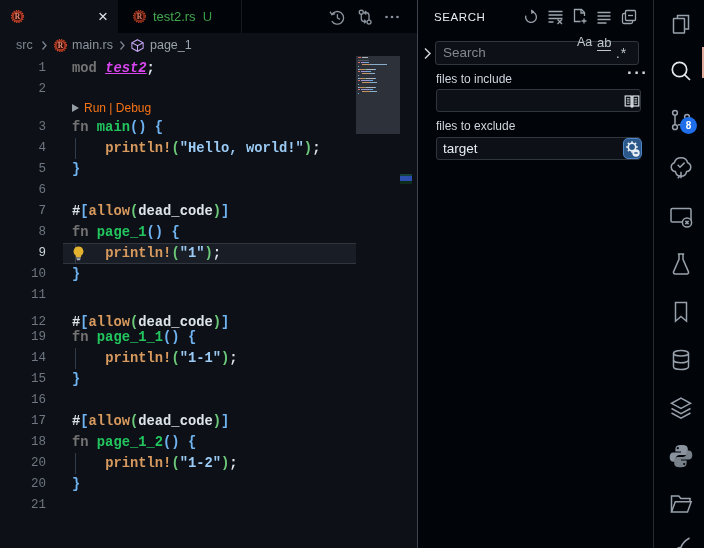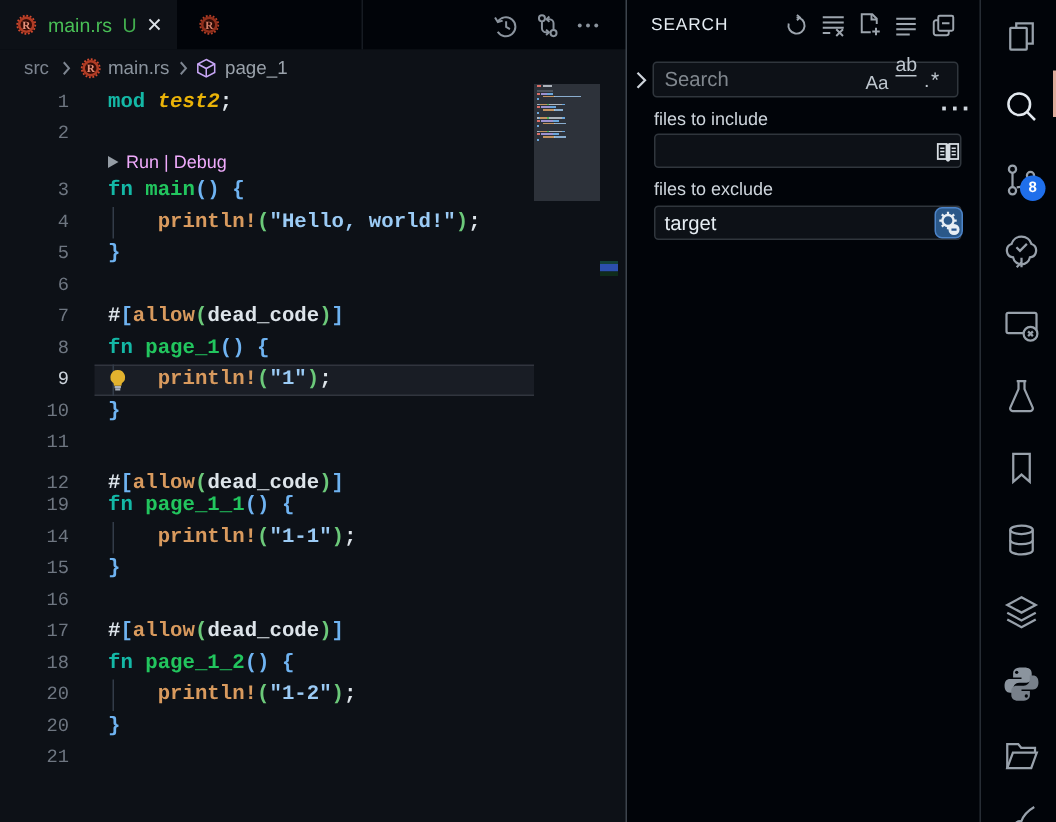--- a/index.html
+++ b/index.html
@@ -18,32 +18,32 @@
 #crumbs{position:absolute;left:0;top:33px;width:418px;height:25px;background:#0d1117;
  font-size:12.5px;color:#7d8590;line-height:25px;}
 .bc{position:absolute;top:0;}
 
 .row{position:absolute;left:0;width:356px;height:21px;}
 .n{position:absolute;left:0;top:0;width:46px;text-align:right;
   font:12.5px/21px "Liberation Mono",monospace;color:#6e7681;}
 .c{position:absolute;left:72px;top:0;margin:0;font:bold 13.8px/21px "Liberation Mono",monospace;
   white-space:pre;color:#dde4ea;}
 .c i{font-style:normal;}
-.k{color:#14b8a6;}
+.k{color:#737373;}
 .fn{color:#22c55e;}
 .b1{color:#6fb3f1;}
 .b2{color:#6cc97a;}
 .s{color:#9bcbf5;}
 .mac{color:#d89a5e;}
-.c i.modname{color:#eab308;font-style:italic !important;font-weight:bold;}
+.c i.modname{color:#d946ef;font-style:italic !important;text-decoration:underline;font-weight:bold;}
 #hl9{position:absolute;left:63px;top:243px;width:293px;height:21px;
   background:rgba(110,118,129,0.13);border-top:1px solid rgba(110,118,129,0.28);
   border-bottom:1px solid rgba(110,118,129,0.28);box-sizing:border-box;}
 .guide{position:absolute;left:75px;width:1px;height:21px;background:#333c49;}
-#lens{position:absolute;left:72px;top:100px;height:17px;font:12px/17px "Liberation Sans",sans-serif;color:#f0abfc;}
+#lens{position:absolute;left:72px;top:100px;height:17px;font:12px/17px "Liberation Sans",sans-serif;color:#f97316;}
 #lens .tri{display:inline-block;width:0;height:0;border-left:7px solid #959da5;
   border-top:4.5px solid transparent;border-bottom:4.5px solid transparent;margin-right:5px;}
 
 #minimap{position:absolute;left:356px;top:55px;}
 #ruler{position:absolute;left:400px;top:0;width:17px;height:548px;}
 #edge{position:absolute;left:417px;top:0;width:1px;height:548px;background:#3d444d;}
 
 #panel{position:absolute;left:418px;top:0;width:235px;height:548px;background:#010409;}
 #ptitle{position:absolute;left:16px;top:5px;font-size:11.5px;letter-spacing:.6px;color:#e6edf3;line-height:24px;}
 .inp{position:absolute;background:#0d1117;border:1px solid #30363d;border-radius:3px;box-sizing:border-box;}
@@ -65,29 +65,29 @@
 <body>
 <div id="app">
 
   <div id="tabbar">
     <div class="tab" id="tab1">
       <svg class="ricon" style="left:10px" viewBox="0 0 16 16">
         <circle cx="8" cy="8" r="6.4" fill="#330b06" stroke="#cf4a30" stroke-width="1.3" stroke-dasharray="1.3 1.2"></circle>
         <circle cx="8" cy="8" r="5" fill="none" stroke="#b03c25" stroke-width="1.8"></circle>
         <text x="8" y="11" font-size="8" font-weight="bold" fill="#e8917a" text-anchor="middle" font-family="Liberation Serif,serif">R</text>
       </svg>
-      <span class="tablbl" style="left:32px;color:#49bf56">main.rs<span style="margin-left:7px;color:#42ad4e">U</span></span>
       <span id="close1">×</span>
     </div>
     <div class="tab" id="tab2">
       <svg class="ricon" style="left:14px" viewBox="0 0 16 16">
         <circle cx="8" cy="8" r="6.4" fill="#2d0a05" stroke="#b54028" stroke-width="1.3" stroke-dasharray="1.3 1.2"></circle>
         <circle cx="8" cy="8" r="5" fill="none" stroke="#8f2f1c" stroke-width="1.8"></circle>
         <text x="8" y="11" font-size="8" font-weight="bold" fill="#d47f68" text-anchor="middle" font-family="Liberation Serif,serif">R</text>
       </svg>
+      <span class="tablbl" style="left:35px;color:#41a84d">test2.rs<span style="margin-left:7px;color:#3b9a46">U</span></span>
     </div>
 
     <svg class="eact" style="left:328px" width="18" height="18" viewBox="0 0 17 17" fill="none" stroke="#8b949e" stroke-width="1.25">
       <path d="M3.6 6.2 A6 6 0 1 1 3.6 12.4"></path>
       <path d="M1.9 3.4 L3.7 6.3 L6.7 5.4"></path>
       <path d="M8.9 5.8 V9.4 L11.3 10.8"></path>
     </svg>
     <svg class="eact" style="left:356px" width="18" height="18" viewBox="0 0 17 17" fill="none" stroke="#8b949e" stroke-width="1.25">
       <circle cx="5" cy="4" r="1.9"></circle>
       <path d="M5 6 v4.2 a2.6 2.6 0 0 0 2.6 2.6 h1.6"></path>
@@ -293,21 +293,21 @@
       <path d="M7 6.5 h5"></path>
       <path d="M11.5 11.5 v1.5 a1.5 1.5 0 0 1 -1.5 1.5 H3 a1.5 1.5 0 0 1 -1.5 -1.5 V6 A1.5 1.5 0 0 1 3 4.5 h1.5"></path>
     </svg>
 
     <svg style="position:absolute;left:5px;top:47px" width="9" height="13" viewBox="0 0 9 13" fill="none" stroke="#ccd2d9" stroke-width="1.5">
         <path d="M2 1.5 l5 5 -5 5"></path>
       </svg>
 
     <div class="inp" id="sbox"></div>
     <span style="position:absolute;left:25px;top:45px;font-size:13.5px;color:#80878e">Search</span>
-    <span class="opt" style="left:159px;top:48px;font-size:12.5px">Aa</span>
+    <span class="opt" style="left:159px;top:35px;font-size:12.5px">Aa</span>
     <span class="opt" style="left:179px;top:35px;font-size:13px;border-bottom:1px solid #bfc7cf;padding-bottom:0px">ab</span>
     <span class="opt" style="left:198px;top:45px;font-size:13px;letter-spacing:1px">.<span style="font-size:14px">*</span></span>
 
     <span class="plbl" style="top:72px">files to include</span>
     <span style="position:absolute;left:209px;top:63px;color:#cfd6dd;font-size:17px;letter-spacing:1.5px;font-weight:bold">···</span>
     <div class="inp" id="ibox"></div>
     <svg style="position:absolute;left:206px;top:95px" width="16" height="13" viewBox="0 0 16 13" fill="none" stroke="#d7dde3" stroke-width="1.2">
       <rect x="1.2" y="1" width="5.8" height="10"></rect>
       <rect x="9" y="1" width="5.8" height="10"></rect>
       <path d="M2.8 3.8 h2.8 M2.8 6 h2.8 M2.8 8.2 h2.8 M10.4 3.8 h2.8 M10.4 6 h2.8 M10.4 8.2 h2.8" stroke-width="1"></path>

